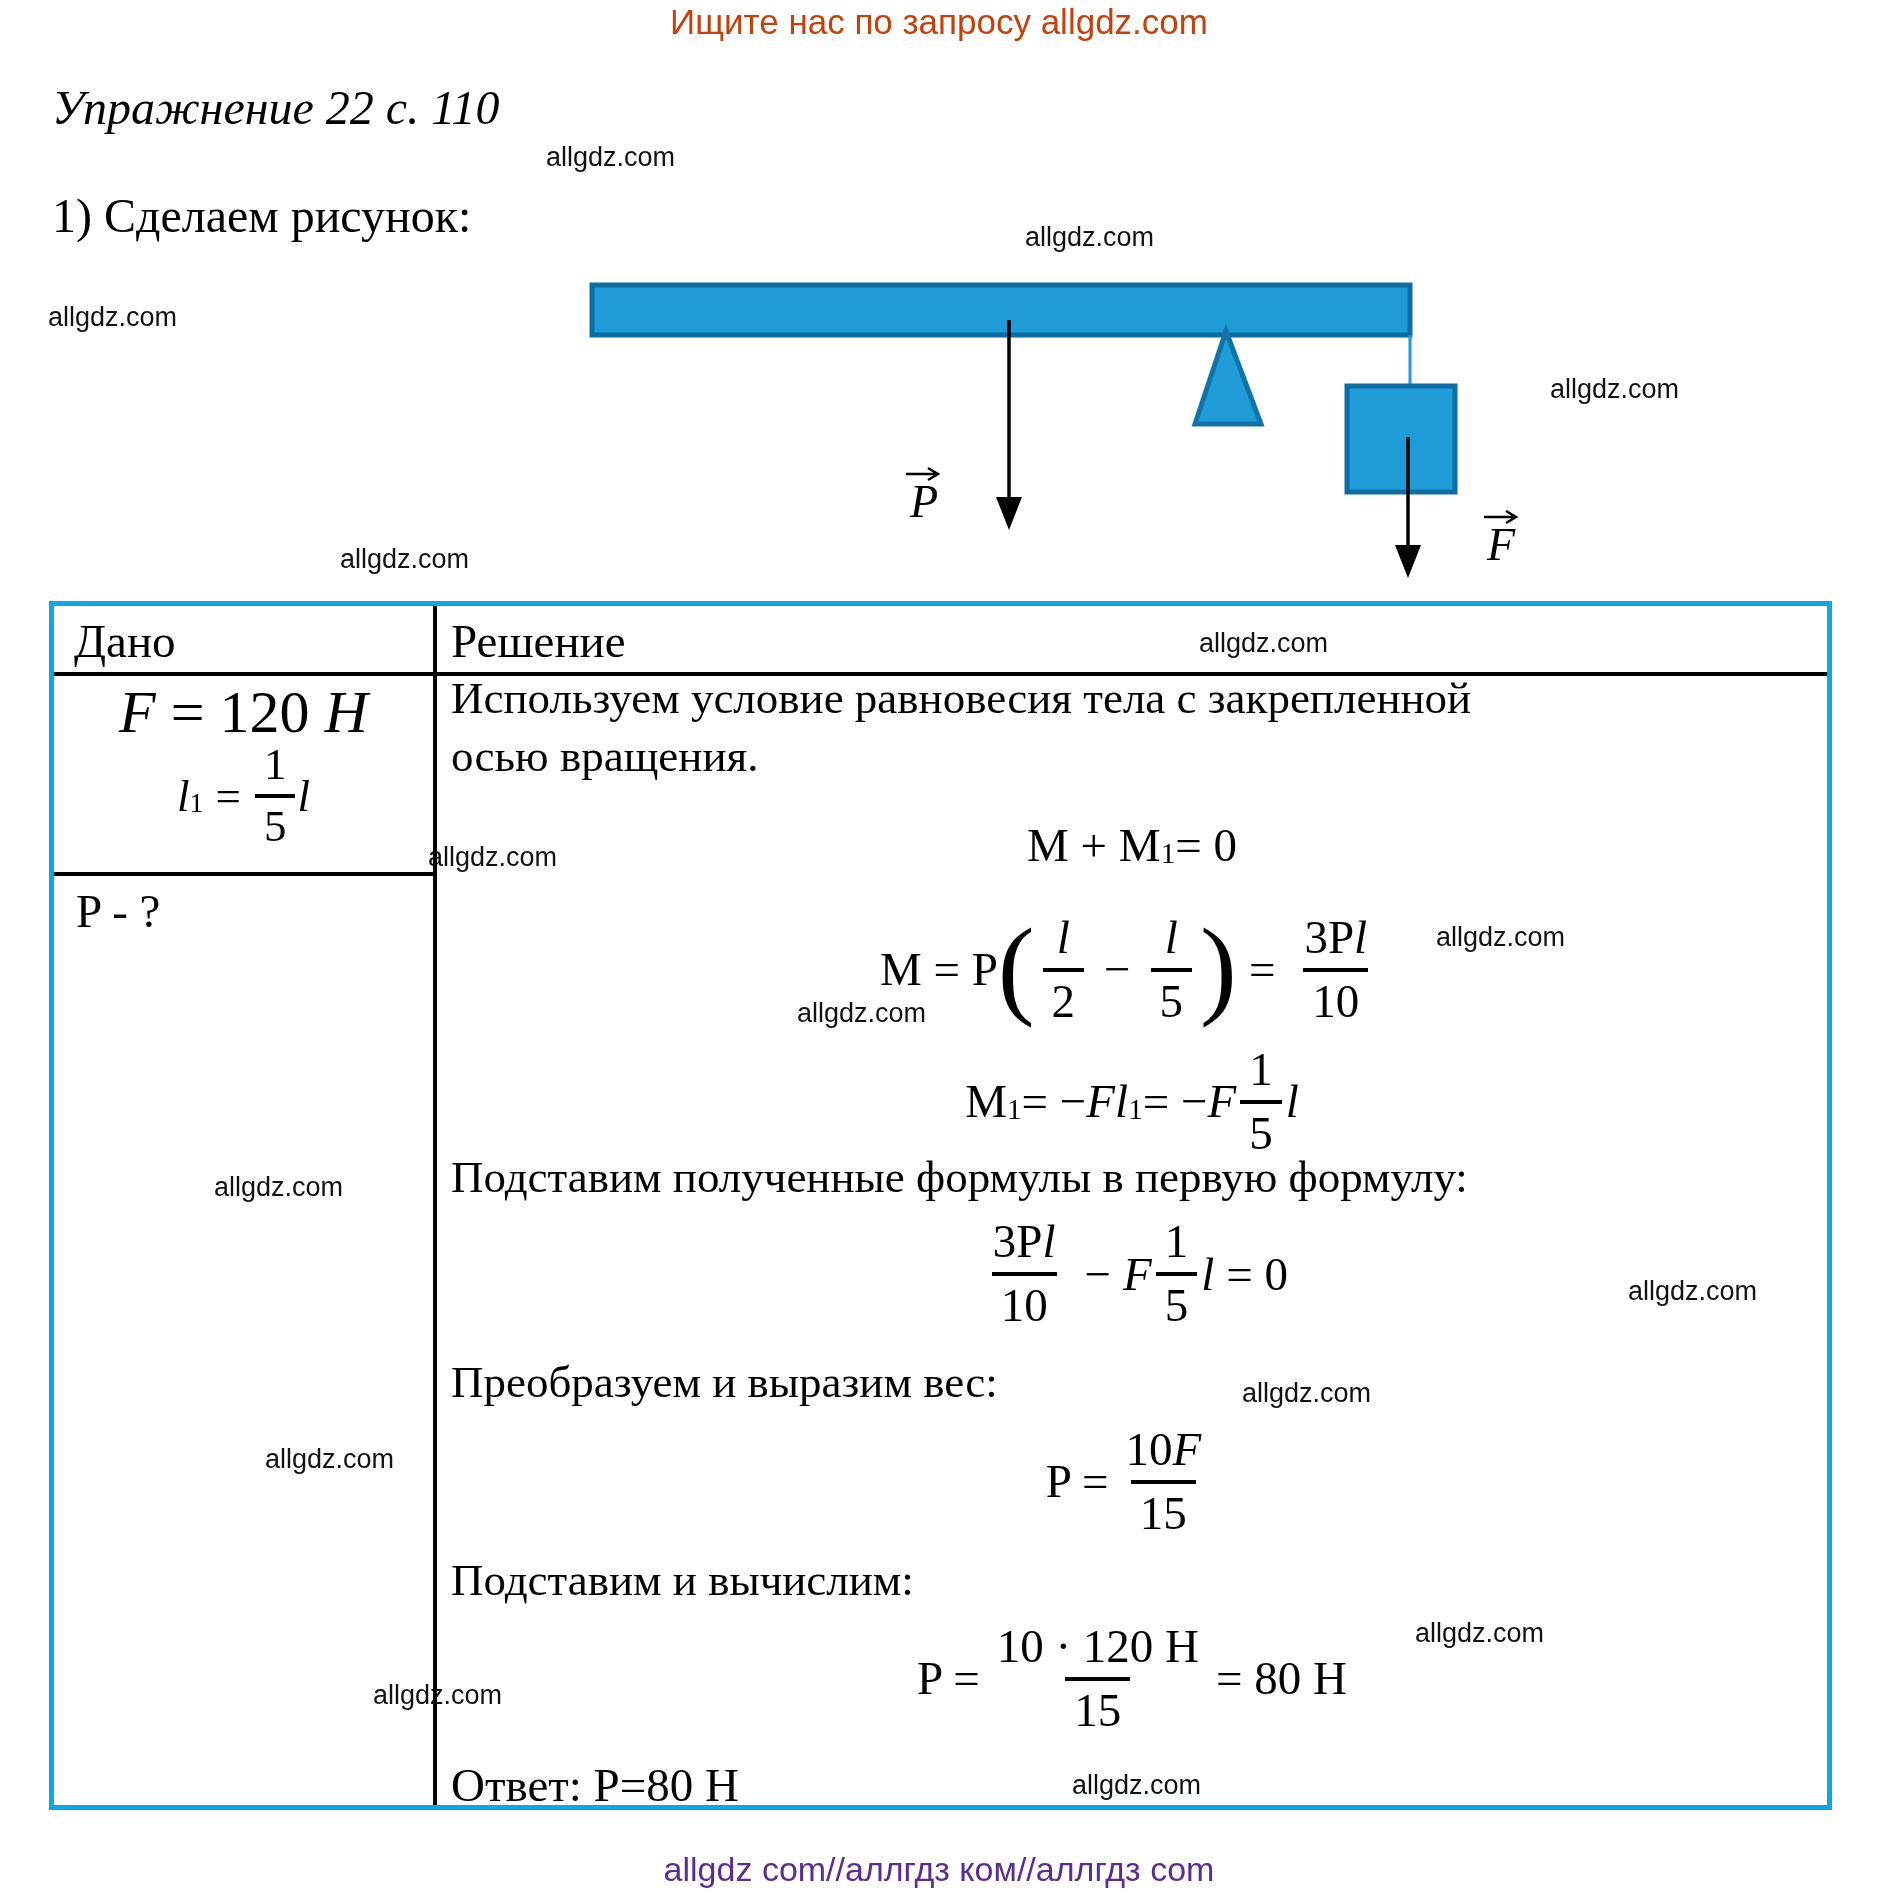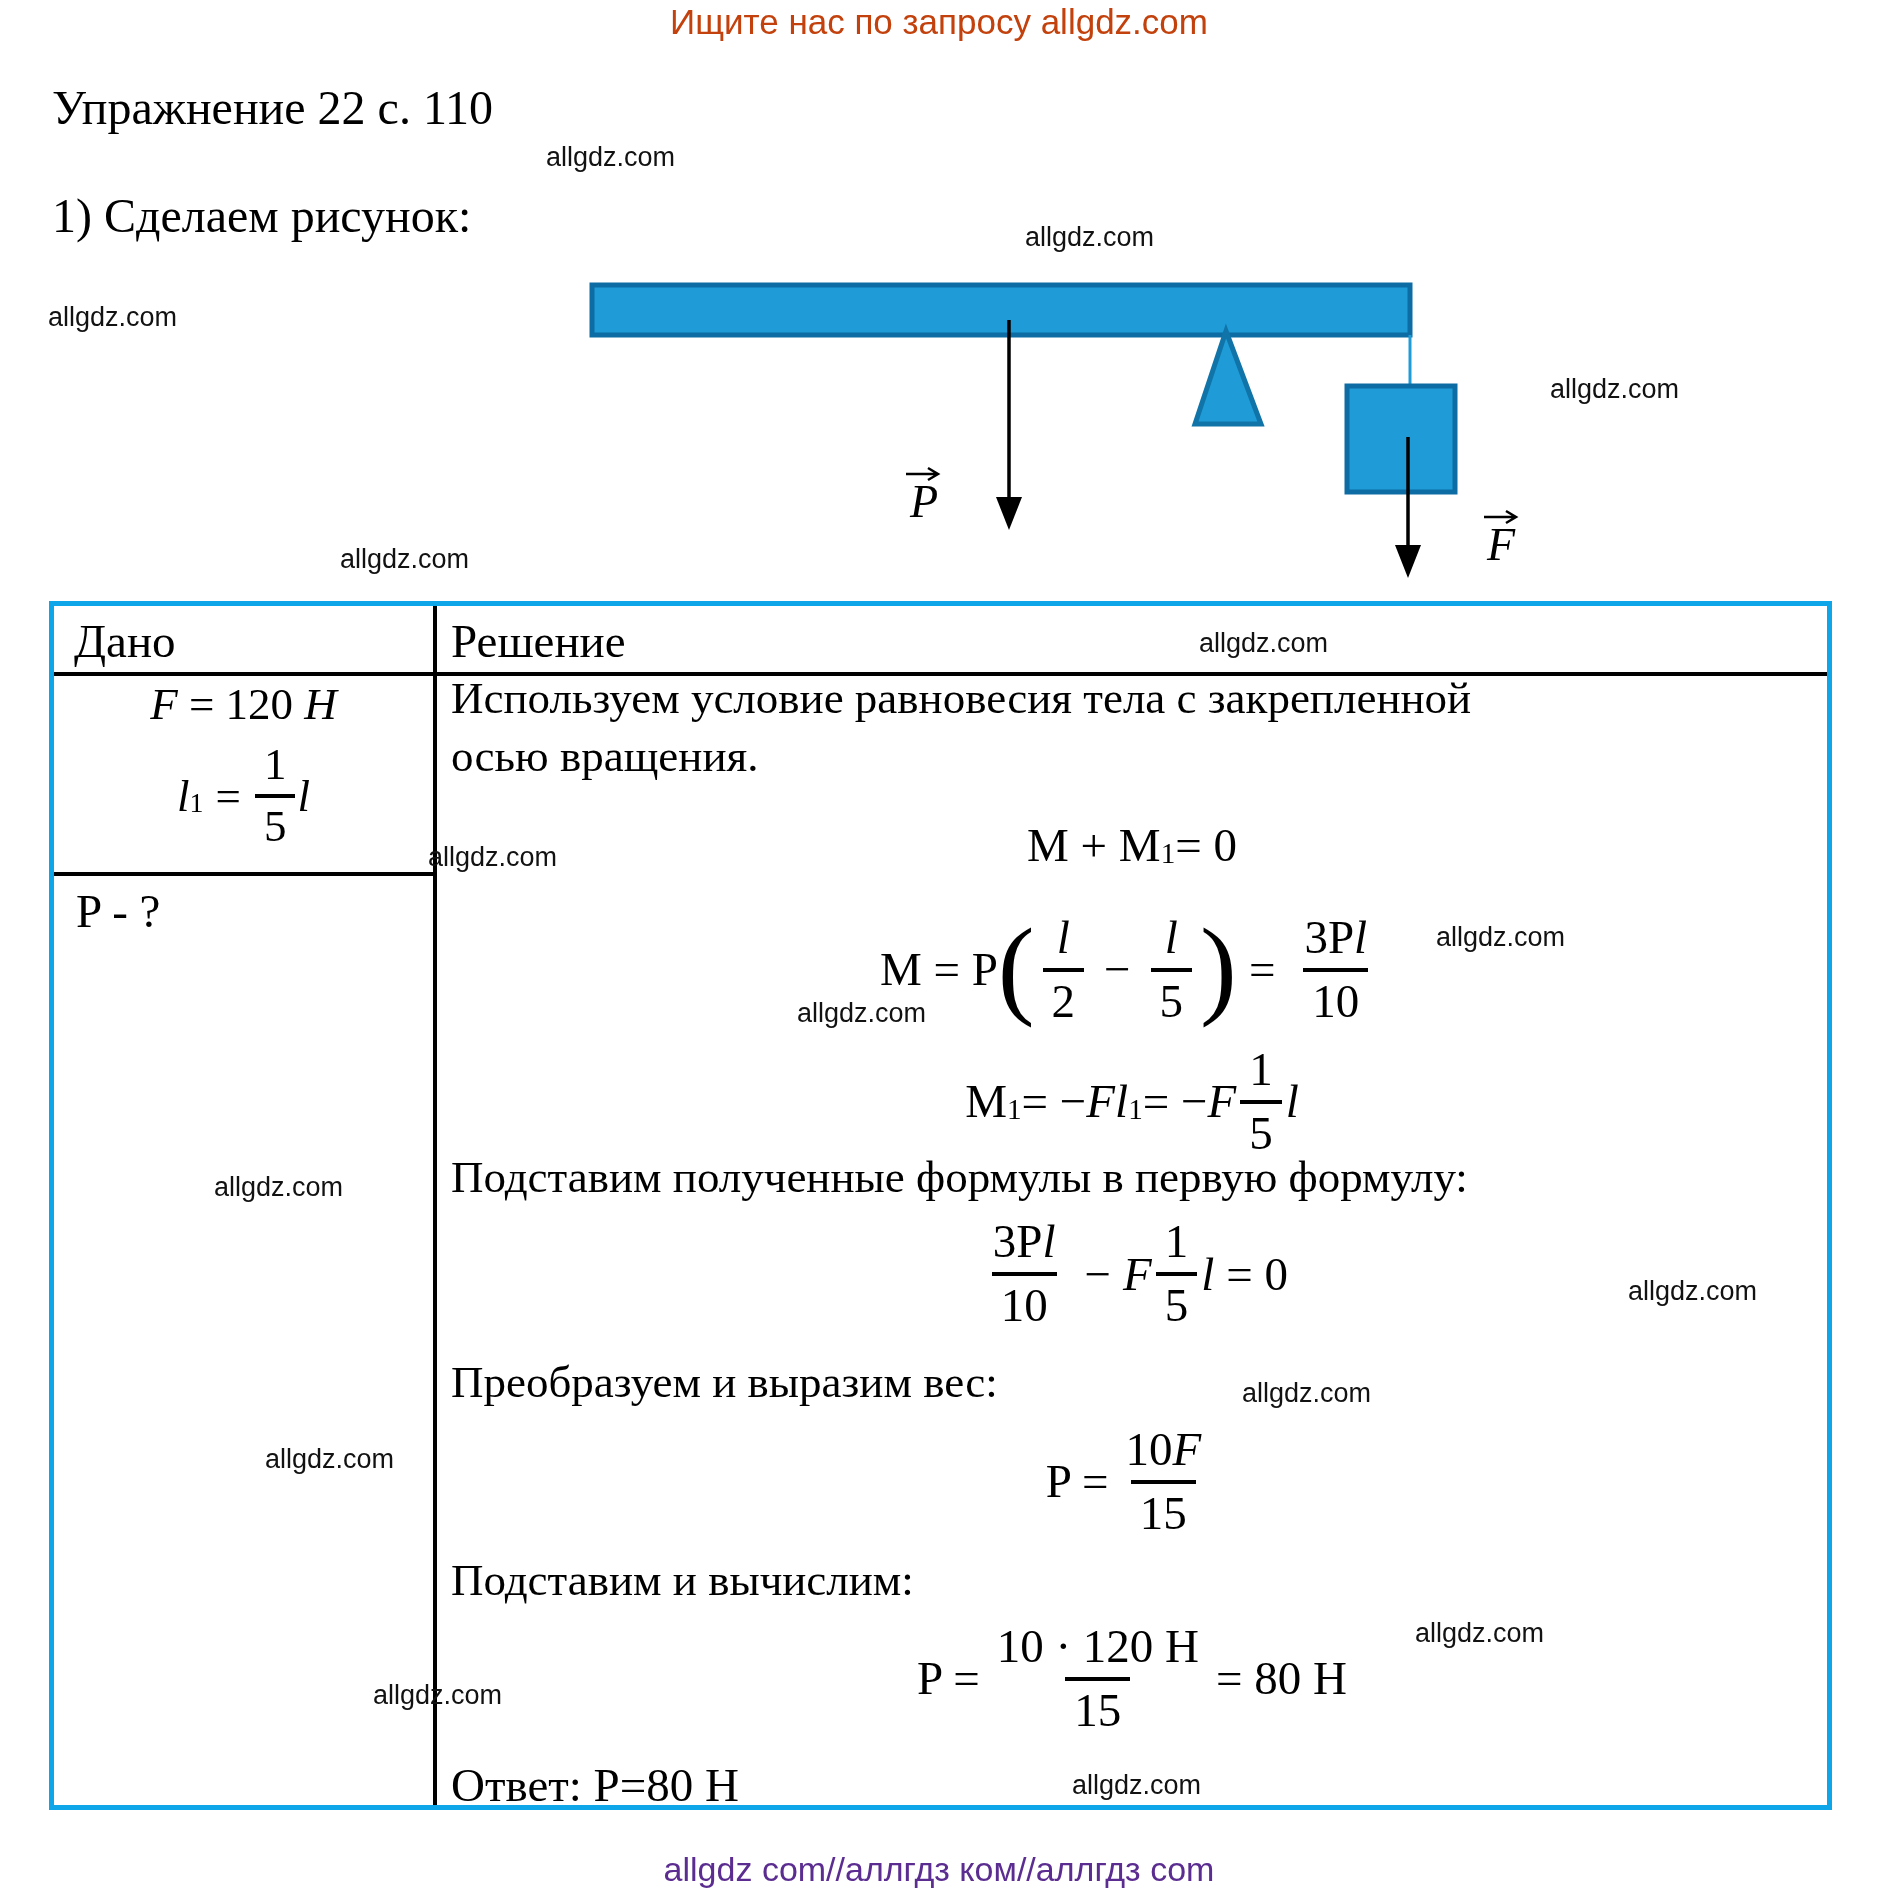--- a/index.html
+++ b/index.html
@@ -4,33 +4,33 @@
 <style>
   html,body{margin:0;padding:0;background:#ffffff;}
   .page{position:relative;width:1878px;height:1900px;background:#ffffff;overflow:hidden;
         font-family:"Liberation Serif","DejaVu Serif",serif;color:#000;}
   .abs{position:absolute;}
   
   .promo{top:2px;left:0;width:100%;text-align:center;
          font-family:"Liberation Sans","DejaVu Sans",sans-serif;
          font-size:35px;font-weight:500;color:#c2410c;}
   
-  .title{left:52px;top:80px;font-size:48px;}
+  .title{left:52px;top:80px;font-size:48px;font-style:italic;}
   .step{left:52px;top:188px;font-size:48px;}
   
   .wm{position:absolute;font-family:"Liberation Sans","DejaVu Sans",sans-serif;
       font-size:27px;color:#121212;white-space:nowrap;}
   
   .tbl{left:49px;top:601px;width:1783px;height:1209px;border:5px solid #0ea5e9;box-sizing:border-box;}
   .tbl .vdiv{position:absolute;left:379px;top:0;width:4px;height:100%;background:#000;}
   .tbl .hline{position:absolute;left:0;top:66px;width:100%;height:4px;background:#000;}
   .tbl .gline{position:absolute;left:0;top:266px;width:383px;height:4px;background:#000;}
   .cellhead{position:absolute;top:8px;font-size:47px;}
   .givenF{position:absolute;left:0;top:72px;width:379px;text-align:center;
-          font-size:45px;font-style:italic;}
+          font-size:60px;font-style:italic;}
   .givenF .up{font-style:normal;}
   .givenrow{position:absolute;left:0;top:136px;width:379px;display:flex;
             justify-content:center;align-items:center;font-size:45px;}
   .find{position:absolute;left:22px;top:278px;font-size:47px;}
   .soltext{position:absolute;left:397px;font-size:45px;white-space:nowrap;}
   .feq{position:absolute;left:383px;width:1390px;display:flex;justify-content:center;
        align-items:center;font-size:47px;white-space:nowrap;}
   .it{font-style:italic;}
   .sub{font-size:0.62em;position:relative;bottom:-0.28em;}
   .frac{display:inline-flex;flex-direction:column;align-items:center;line-height:1;margin:0 8px;}

